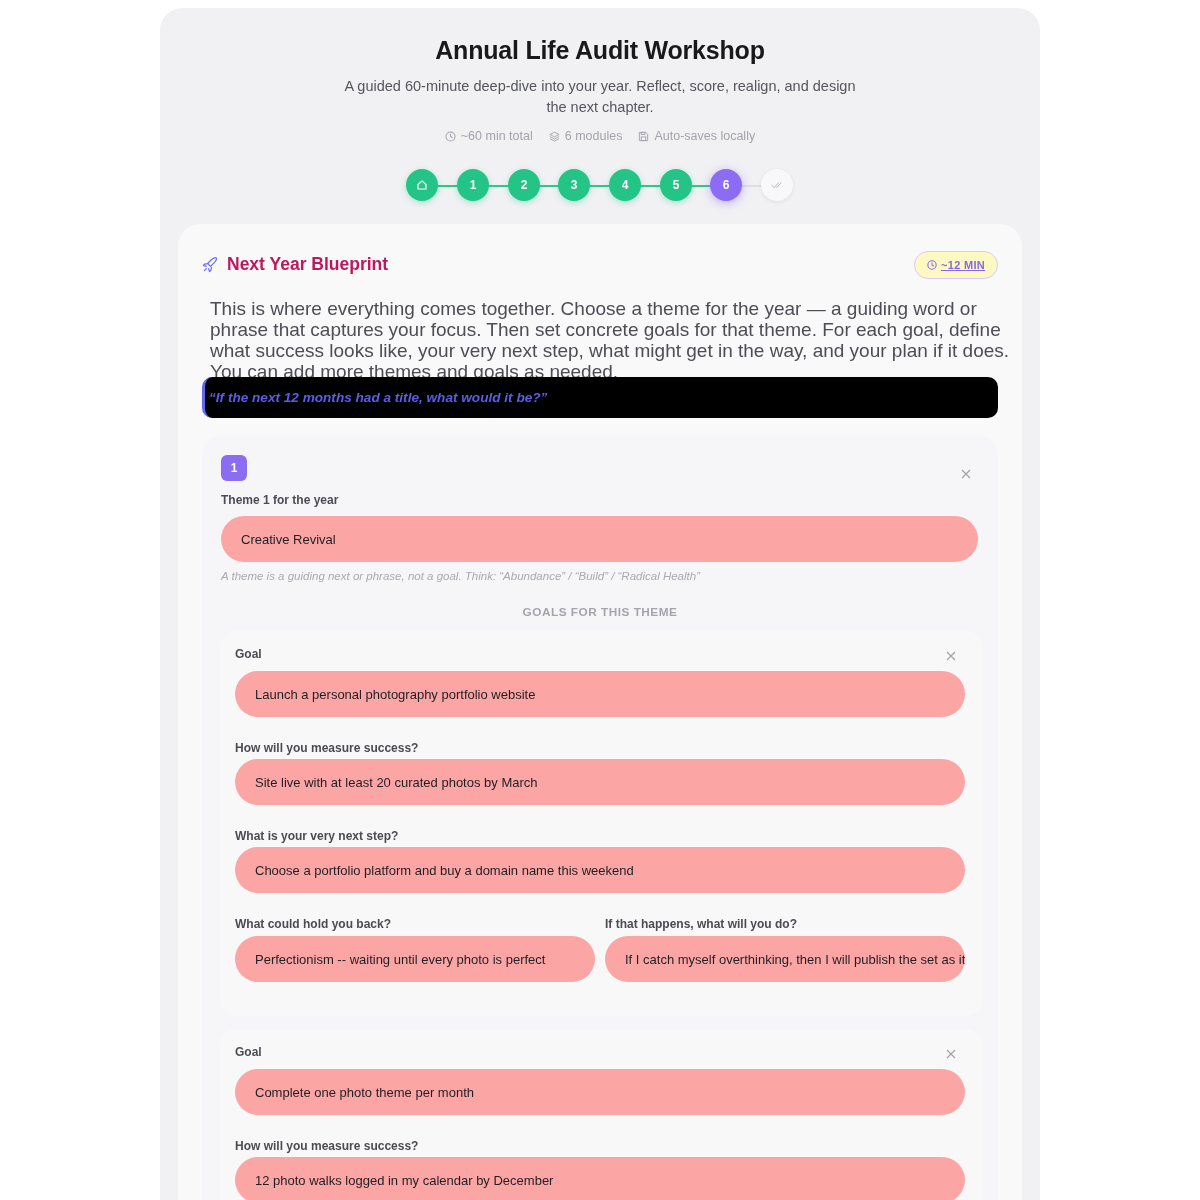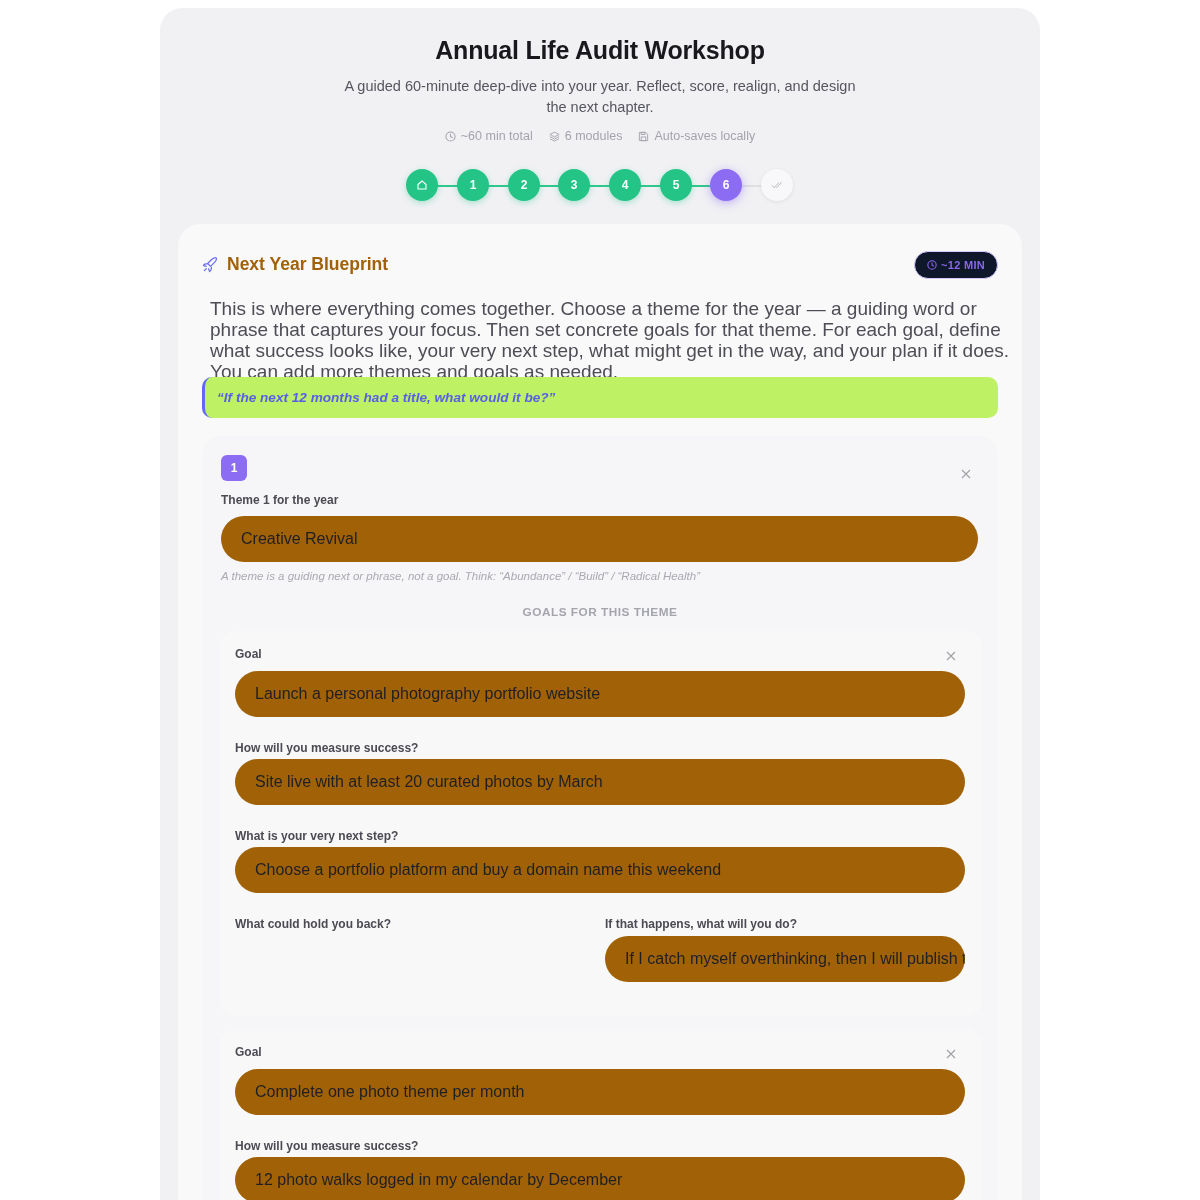--- a/index.html
+++ b/index.html
@@ -29,44 +29,44 @@
           box-shadow: 0 2px 6px rgba(36,196,135,0.35); }
   .step.current { background: #8c6cf2; box-shadow: 0 2px 10px rgba(140,108,242,0.5); }
   .step.final { background: #f8f8fa; color: #b7b7c0; box-shadow: 0 1px 4px rgba(0,0,0,0.08); }
   .step svg { width: 12px; height: 12px; }
 
   
   .card { position: absolute; left: 18px; top: 216px; width: 844px; height: 1010px;
           background: #f9f9fa; border-radius: 22px; }
   .card-head { position: absolute; left: 24px; top: 30px; display: flex; align-items: center; gap: 8px; }
   .card-head svg { width: 17px; height: 17px; }
-  .card-title { font-size: 17.5px; font-weight: 700; color: #a16207; }
+  .card-title { font-size: 17.5px; font-weight: 700; color: #be185d; }
   .time-badge { position: absolute; right: 24px; top: 27px; height: 28px; padding: 0 12px;
-                border-radius: 14px; background: #0f172a; border: 1px solid #d6c9ff;
+                border-radius: 14px; background: #fef9c3; border: 1px solid #d6c9ff;
                 color: #8a66ec; font-size: 11px; font-weight: 700; letter-spacing: 0.3px;
-                display: flex; align-items: center; gap: 4px; }
+                display: flex; align-items: center; gap: 4px; text-decoration: underline; }
   .time-badge svg { width: 10px; height: 10px; }
   .card-desc { position: absolute; left: 32px; top: 74px; width: 800px; font-size: 19px; line-height: 21px; color: #4d4d55; }
   .prompt { position: absolute; left: 24px; top: 153px; width: 796px; height: 41px;
-            background: #bef264; border-left: 3px solid #6366f1; border-radius: 10px;
-            display: flex; align-items: center; padding-left: 12px;
+            background: #000000; border-left: 3px solid #6366f1; border-radius: 10px;
+            display: flex; align-items: center; padding-left: 4px;
             font-size: 13.6px; font-style: italic; font-weight: 700; color: #5a5ee6; }
 
   
   .theme { position: absolute; left: 24px; top: 212px; width: 796px; height: 800px;
            background: #f6f6f8; border-radius: 18px; }
   .theme-num { position: absolute; left: 19px; top: 19px; width: 26px; height: 26px;
                background: #8b6cf2; border-radius: 6px; color: #fff; font-size: 12px; font-weight: 700;
                display: flex; align-items: center; justify-content: center; }
   .x-btn { position: absolute; width: 14px; height: 14px; display: flex; align-items: center; justify-content: center; cursor: pointer; }
   .x-btn svg { width: 10px; height: 10px; }
   .label { position: absolute; font-size: 12px; font-weight: 700; color: #4b4b53; }
-  .field { position: absolute; height: 46px; background: #a16207; border-radius: 23px;
+  .field { position: absolute; height: 46px; background: #fca5a5; border-radius: 23px;
            display: flex; align-items: center; padding-left: 20px; padding-right: 16px;
-           font-size: 16px; color: #1f1f24; white-space: nowrap; overflow: hidden; }
+           font-size: 13px; color: #1f1f24; white-space: nowrap; overflow: hidden; }
   .hint { position: absolute; left: 19px; top: 134px; font-size: 11.5px; font-style: italic; color: #a9a9b2; }
   .section-cap { position: absolute; left: 0; width: 796px; top: 169px; text-align: center;
                  font-size: 11.8px; font-weight: 700; letter-spacing: 0.5px; color: #a4a4ad; }
 
   .goal { position: absolute; left: 18px; width: 762px; background: #f8f8f9; border-radius: 16px; }
 </style>
 </head>
 <body>
 
 <div class="shell">
@@ -159,20 +159,21 @@
         </div>
         <div class="field" style="left:15px;top:40px;width:730px;">Launch a personal photography portfolio website</div>
 
         <div class="label" style="left:15px;top:110px;">How will you measure success?</div>
         <div class="field" style="left:15px;top:128px;width:730px;">Site live with at least 20 curated photos by March</div>
 
         <div class="label" style="left:15px;top:198px;">What is your very next step?</div>
         <div class="field" style="left:15px;top:216px;width:730px;text-align:center;">Choose a portfolio platform and buy a domain name this weekend</div>
 
         <div class="label" style="left:15px;top:286px;">What could hold you back?</div>
+        <div class="field" style="left:15px;top:305px;width:360px;">Perfectionism -- waiting until every photo is perfect</div>
 
         <div class="label" style="left:385px;top:286px;">If that happens, what will you do?</div>
         <div class="field" style="left:385px;top:305px;width:360px;">If I catch myself overthinking, then I will publish the set as it is</div>
       </div>
 
       <div class="goal" style="top:593px;height:220px;">
         <div class="label" style="left:15px;top:16px;">Goal</div>
         <div class="x-btn" style="left:724px;top:18px;">
           <svg viewBox="0 0 10 10">
               <path d="M1 1l8 8M9 1l-8 8" stroke="#a0a0a8" stroke-width="1.1"></path>

